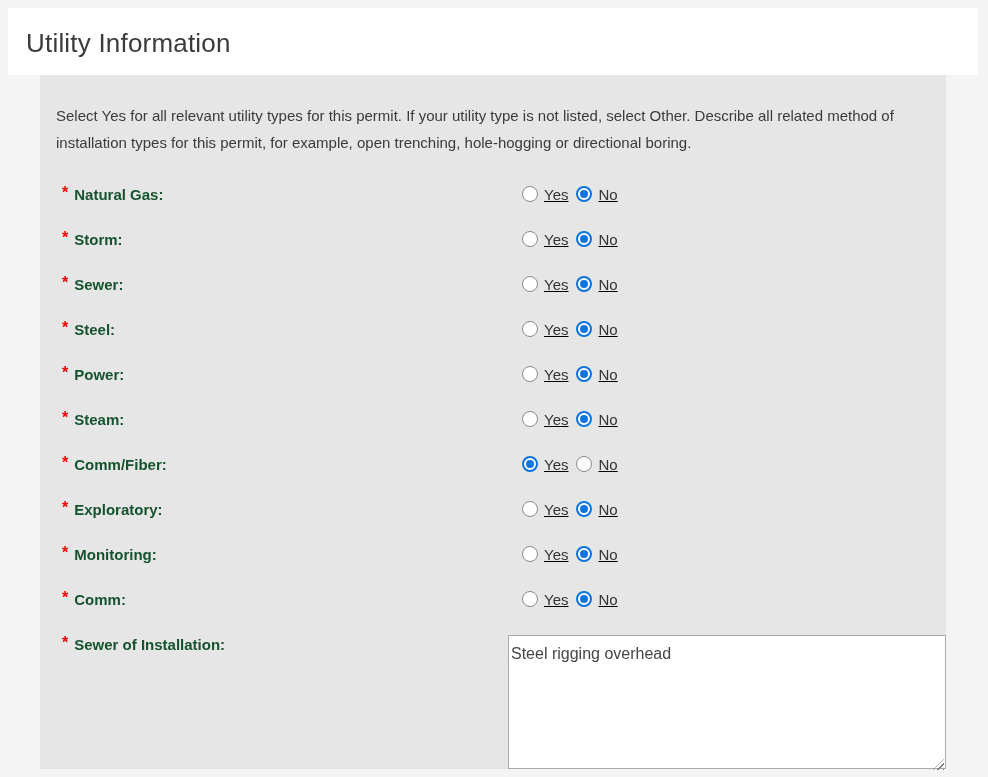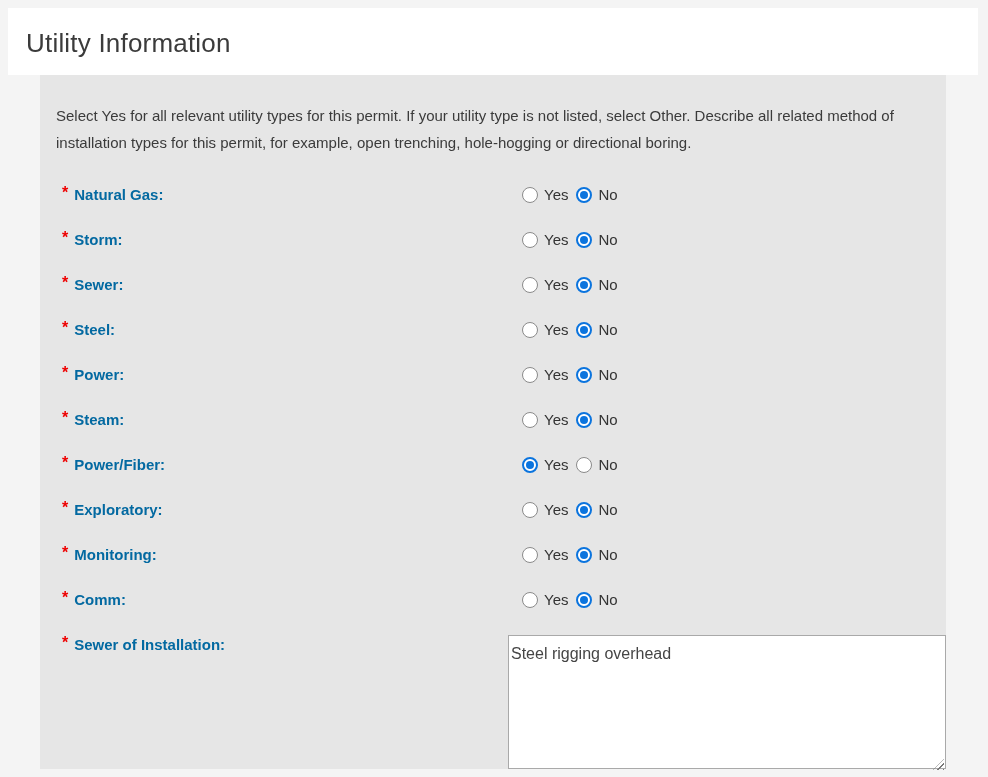--- a/index.html
+++ b/index.html
@@ -59,25 +59,26 @@
     font-weight: 700;
     font-size: 16px;
     margin-right: 6px;
     line-height: 10px;
     position: relative;
     top: -2px;
   }
   .field-label {
     font-size: 15px;
     font-weight: 700;
-    color: #0369a1;
+    color: #14532d;
   }
   .control-cell {
     display: flex;
-    align-items: flex-end;
+    align-items: flex-start;
+    text-decoration: underline;
   }
   .radio {
     width: 16px; height: 16px;
     border-radius: 50%;
     background: #ffffff;
     border: 1px solid #8a8a8a;
     position: relative;
     flex: 0 0 auto;
     cursor: pointer;
   }
@@ -214,21 +215,21 @@
       <span class="radio"></span>
       <span class="radio-label">Yes</span>
       <span class="radio checked"></span>
       <span class="radio-label">No</span>
     </div>
   </div>
 
   <div class="field-row">
     <div class="label-cell">
       <span class="req">*</span>
-      <span class="field-label">Power/Fiber:</span>
+      <span class="field-label">Comm/Fiber:</span>
     </div>
     <div class="control-cell">
       <span class="radio checked"></span>
       <span class="radio-label">Yes</span>
       <span class="radio"></span>
       <span class="radio-label">No</span>
     </div>
   </div>
 
   <div class="field-row">

